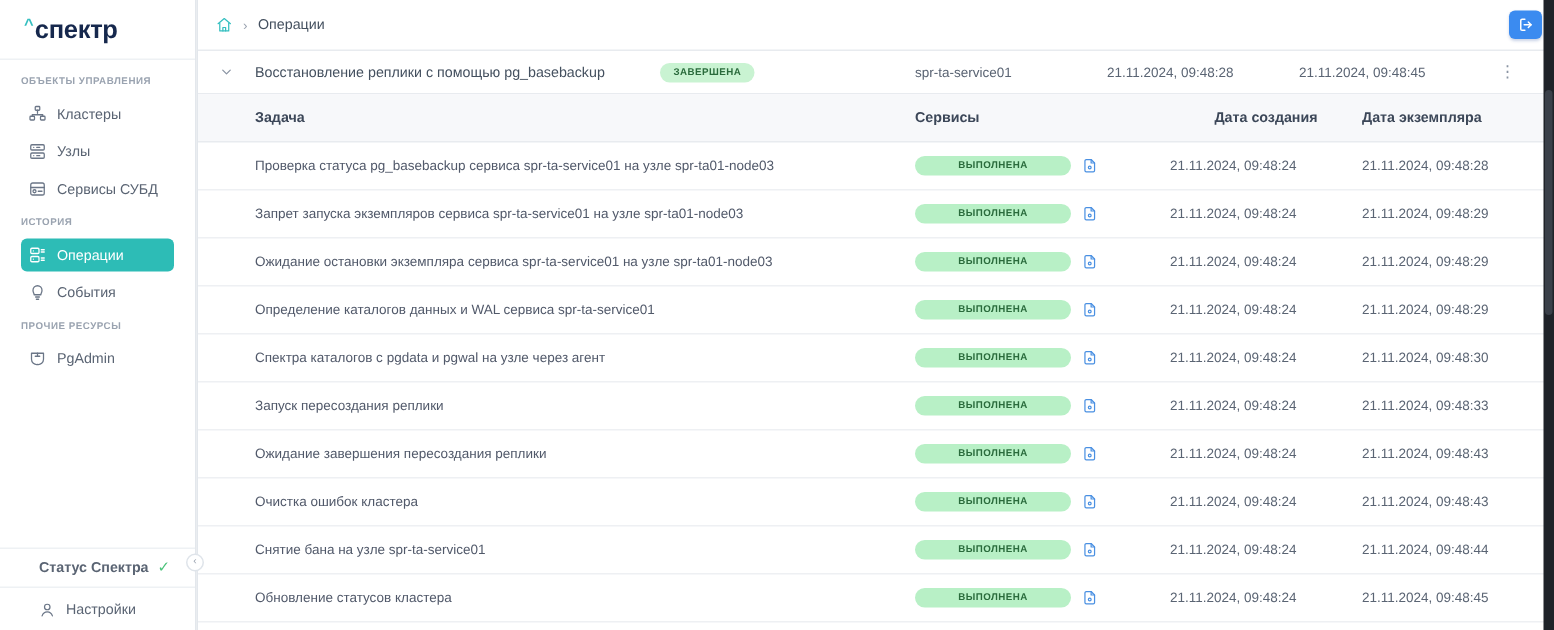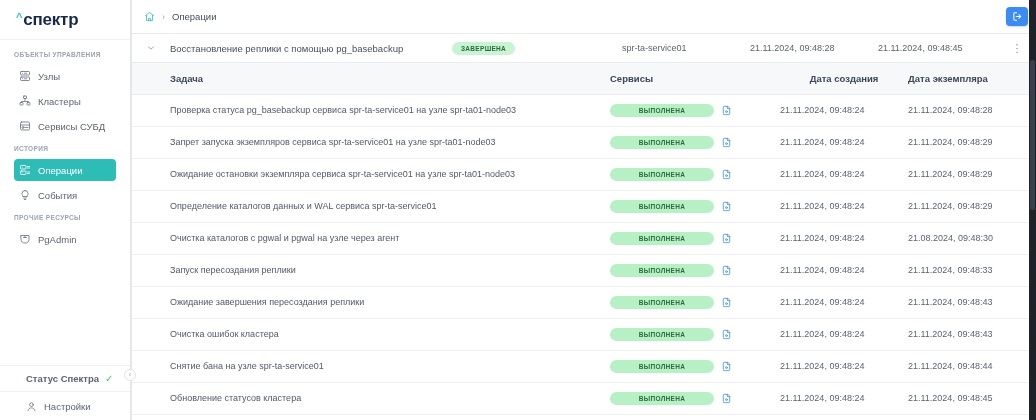--- a/index.html
+++ b/index.html
@@ -187,21 +187,21 @@
   }
   .logout-btn svg { width: 11px; height: 11px; color: #fff; display: block; }
 
   .op-header {
     height: 29px;
     background: #ffffff;
     display: flex;
     align-items: center;
     border-bottom: 1px solid #e8ebef;
     flex: 0 0 29px;
-    padding-right: 8px;
+    padding-right: 20px;
   }
   .chev-cell {
     width: 38px;
     display: flex; align-items: center; justify-content: center;
     color: #8a94a3;
     cursor: pointer;
   }
   .chev-cell svg { width: 10px; height: 10px; display: block; }
   .op-title {
     font-size: 9.5px;
@@ -307,38 +307,38 @@
       </div>
     </div>
 
     <nav class="nav">
 
       <div class="nav-section">ОБЪЕКТЫ УПРАВЛЕНИЯ</div>
 
       <div class="nav-item">
         <span class="ico">
           <svg viewBox="0 0 24 24" fill="none" stroke="currentColor" stroke-width="1.7" stroke-linecap="round" stroke-linejoin="round">
-            <rect x="3" y="3" width="18" height="7" rx="1.5"></rect>
-              <rect x="3" y="14" width="18" height="7" rx="1.5"></rect>
-            <path d="M7 6.5h.01M7 17.5h.01M11 6.5h4M11 17.5h4"></path>
-          </svg>
-        </span>
-        <span>Узлы</span>
-      </div>
-
-      <div class="nav-item">
-        <span class="ico">
-          <svg viewBox="0 0 24 24" fill="none" stroke="currentColor" stroke-width="1.7" stroke-linecap="round" stroke-linejoin="round">
             <rect x="9" y="2" width="6" height="5" rx="1"></rect>
               <rect x="2" y="15" width="6" height="5" rx="1"></rect>
               <rect x="16" y="15" width="6" height="5" rx="1"></rect>
             <path d="M12 7v4M5 15v-2h14v2"></path>
           </svg>
         </span>
         <span>Кластеры</span>
+      </div>
+
+      <div class="nav-item">
+        <span class="ico">
+          <svg viewBox="0 0 24 24" fill="none" stroke="currentColor" stroke-width="1.7" stroke-linecap="round" stroke-linejoin="round">
+            <rect x="3" y="3" width="18" height="7" rx="1.5"></rect>
+              <rect x="3" y="14" width="18" height="7" rx="1.5"></rect>
+            <path d="M7 6.5h.01M7 17.5h.01M11 6.5h4M11 17.5h4"></path>
+          </svg>
+        </span>
+        <span>Узлы</span>
       </div>
 
       <div class="nav-item">
         <span class="ico">
           <svg viewBox="0 0 24 24" fill="none" stroke="currentColor" stroke-width="1.7" stroke-linecap="round" stroke-linejoin="round">
             <rect x="3" y="4" width="18" height="16" rx="2.5"></rect>
             <path d="M3 10h18"></path>
               <circle cx="8" cy="15" r="2"></circle>
               <path d="M13 15h5"></path>
           </svg>
@@ -517,35 +517,35 @@
                       <path d="M14 3v5h5"></path>
                       <circle cx="12" cy="14.5" r="2"></circle>
                     </svg>
                   </span>
                 </div>
               </td>
               <td class="c-created">21.11.2024, 09:48:24</td>
               <td class="c-finished">21.11.2024, 09:48:29</td>
             </tr>
             <tr>
-              <td class="c-task">Очистка каталогов c pgwal и pgwal на узле через агент</td>
-              <td class="c-status">
-                <div class="status-inner">
-                  <span class="bar">ВЫПОЛНЕНА</span>
-                  <span>
-                    <svg class="doc-ico" viewBox="0 0 24 24" fill="none" stroke="currentColor" stroke-width="1.8" stroke-linecap="round" stroke-linejoin="round">
-                      <path d="M14 3H7a2 2 0 0 0-2 2v14a2 2 0 0 0 2 2h10a2 2 0 0 0 2-2V8z"></path>
-                      <path d="M14 3v5h5"></path>
-                      <circle cx="12" cy="14.5" r="2"></circle>
-                    </svg>
-                  </span>
-                </div>
-              </td>
-              <td class="c-created">21.11.2024, 09:48:24</td>
-              <td class="c-finished">21.08.2024, 09:48:30</td>
+              <td class="c-task">Спектра каталогов c pgdata и pgwal на узле через агент</td>
+              <td class="c-status">
+                <div class="status-inner">
+                  <span class="bar">ВЫПОЛНЕНА</span>
+                  <span>
+                    <svg class="doc-ico" viewBox="0 0 24 24" fill="none" stroke="currentColor" stroke-width="1.8" stroke-linecap="round" stroke-linejoin="round">
+                      <path d="M14 3H7a2 2 0 0 0-2 2v14a2 2 0 0 0 2 2h10a2 2 0 0 0 2-2V8z"></path>
+                      <path d="M14 3v5h5"></path>
+                      <circle cx="12" cy="14.5" r="2"></circle>
+                    </svg>
+                  </span>
+                </div>
+              </td>
+              <td class="c-created">21.11.2024, 09:48:24</td>
+              <td class="c-finished">21.11.2024, 09:48:30</td>
             </tr>
             <tr>
               <td class="c-task">Запуск пересоздания реплики</td>
               <td class="c-status">
                 <div class="status-inner">
                   <span class="bar">ВЫПОЛНЕНА</span>
                   <span>
                     <svg class="doc-ico" viewBox="0 0 24 24" fill="none" stroke="currentColor" stroke-width="1.8" stroke-linecap="round" stroke-linejoin="round">
                       <path d="M14 3H7a2 2 0 0 0-2 2v14a2 2 0 0 0 2 2h10a2 2 0 0 0 2-2V8z"></path>
                       <path d="M14 3v5h5"></path>

